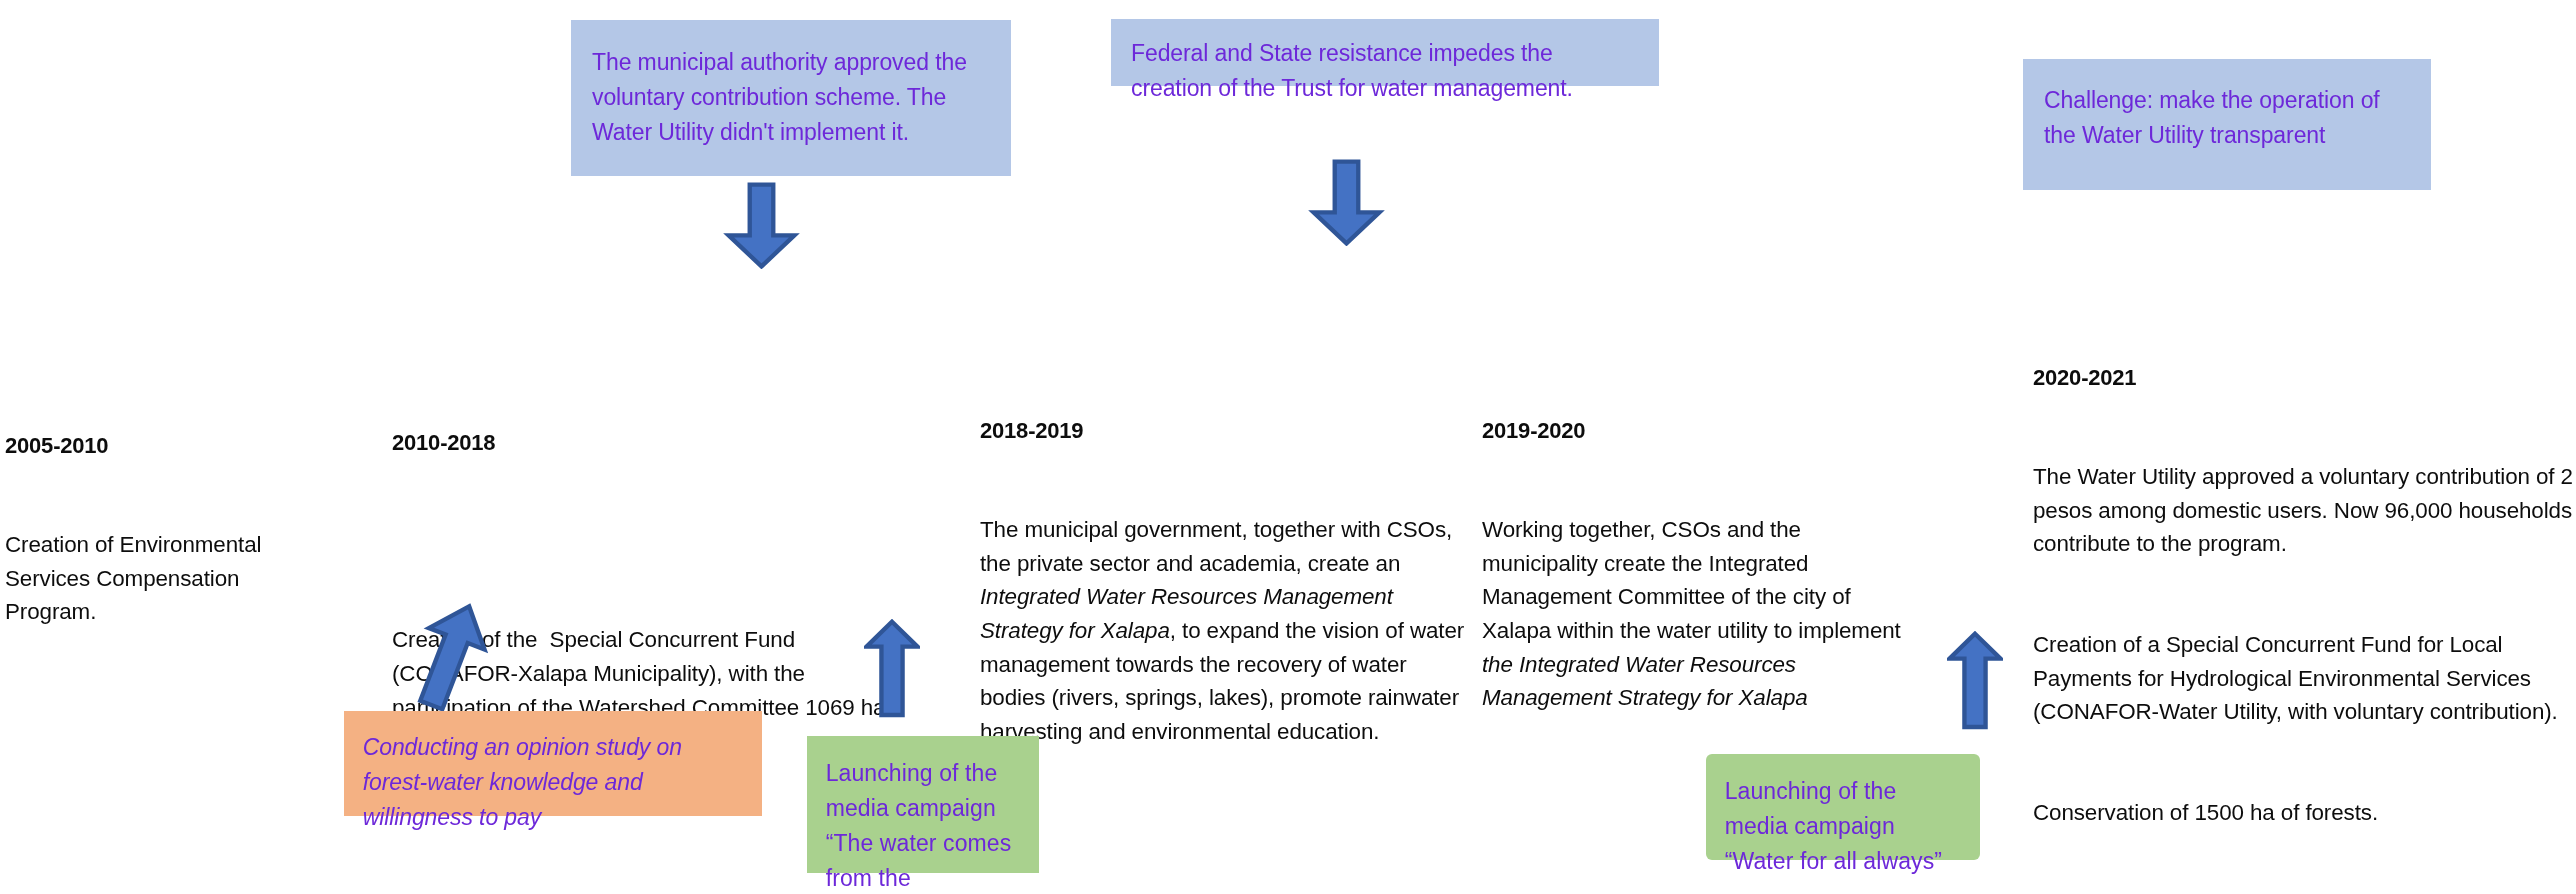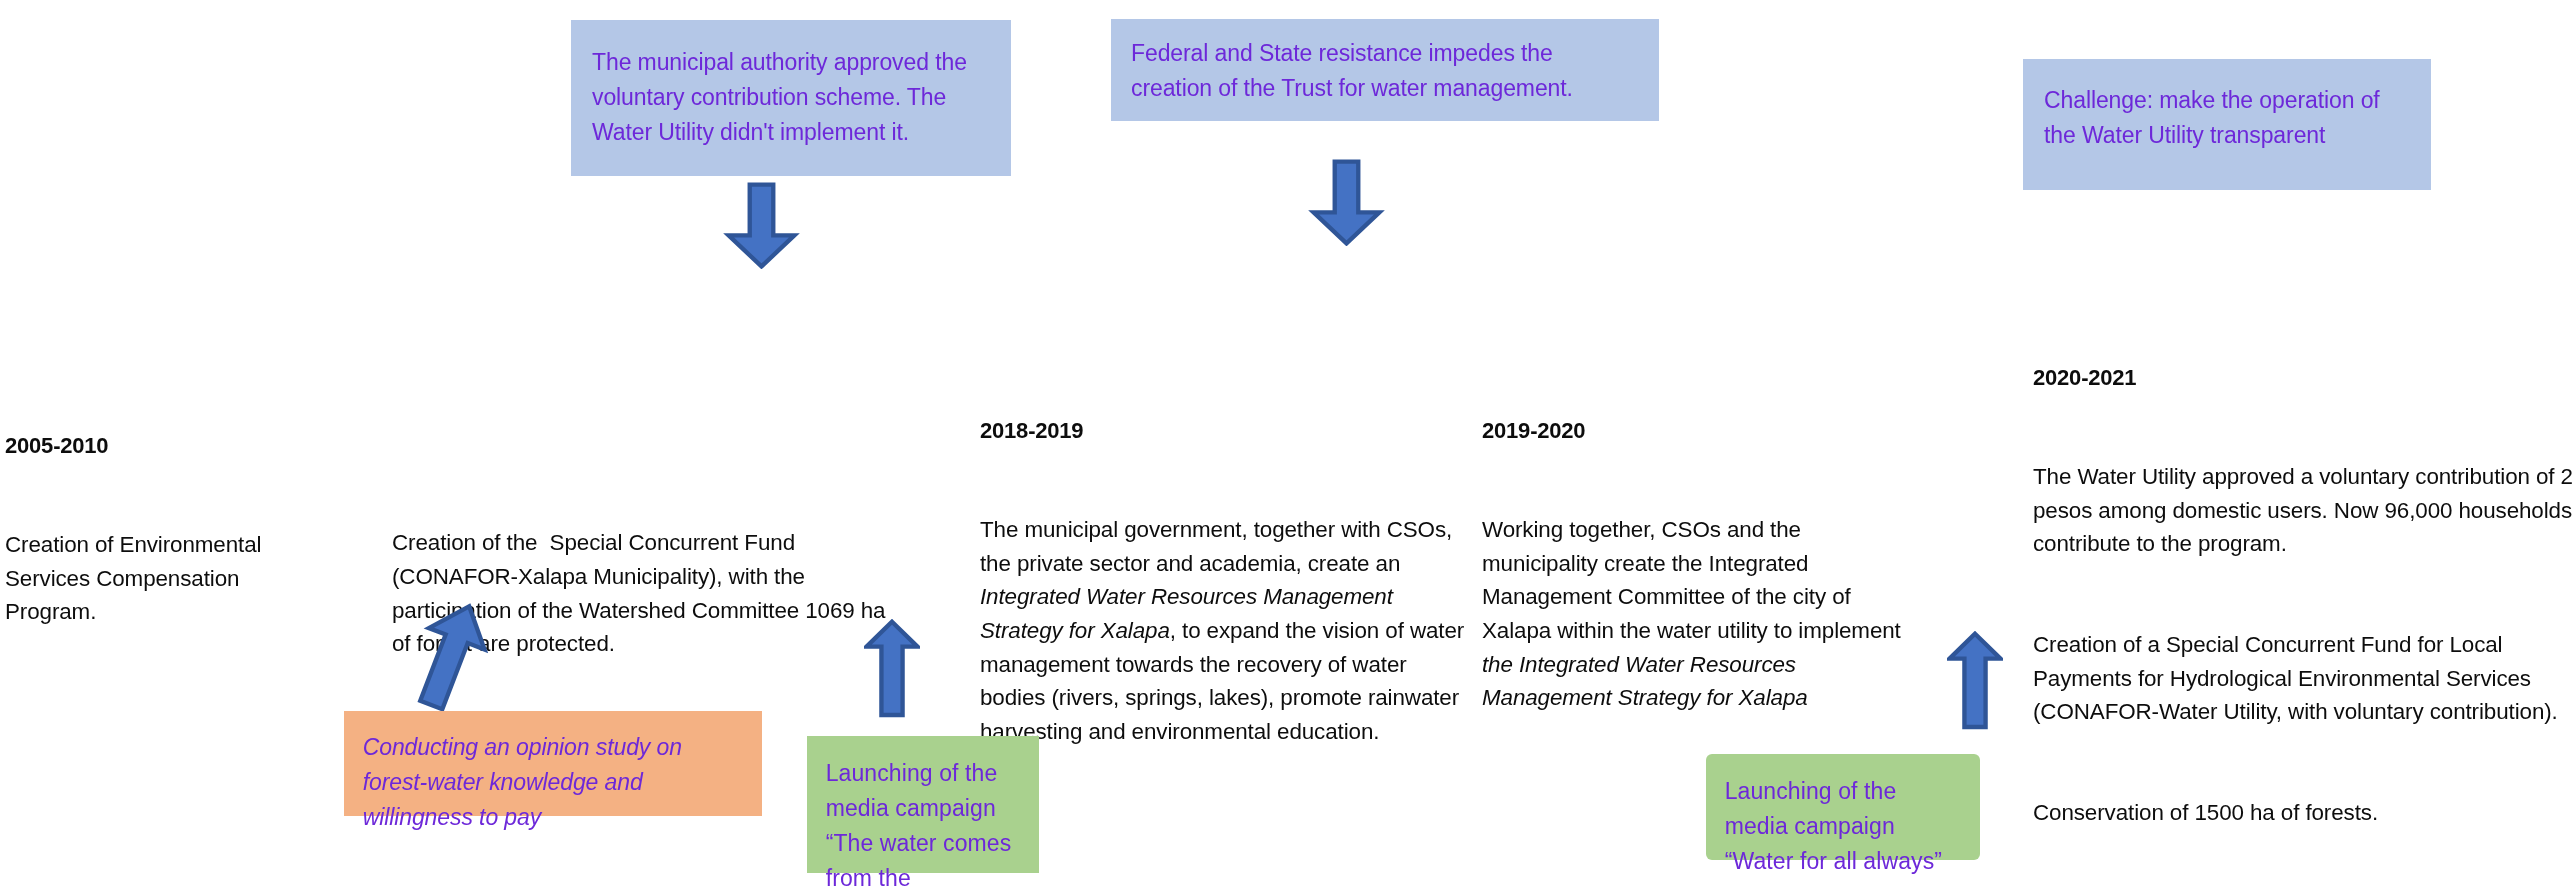--- a/index.html
+++ b/index.html
@@ -66,21 +66,21 @@
     stroke-linejoin: miter;
   }
 </style>
 </head>
 <body>
 
 <div id="canvas">
 
   <div class="callout blue" style="left:571px; top:20px; width:440px; height:156px; padding:25px 21px 0 21px;">The municipal authority approved the voluntary contribution scheme. The Water Utility didn't implement it.</div>
 
-  <div class="callout blue" style="left:1111px; top:18.7px; width:548px; height:102px; padding:17.4px 20px 0 20px;">Federal and State resistance impedes the creation of the Trust for water management.</div>
+  <div class="callout blue" style="left:1111px; top:18.7px; width:548px; height:67px; padding:17.4px 20px 0 20px;">Federal and State resistance impedes the creation of the Trust for water management.</div>
 
   <div class="callout blue" style="left:2023px; top:59px; width:408px; height:131px; padding:24px 21px 0 21px;">Challenge: make the operation of the Water Utility transparent</div>
 
   <div class="arrow" style="left:715px; top:182px;">
     <svg width="93" height="87" viewBox="0 0 150 140" aria-hidden="true">
       <polygon class="shape" points="56,4 94,4 94,86 128,86 75,136 22,86 56,86"></polygon>
     </svg>
   </div>
 
   <div class="arrow" style="left:1300px; top:159px;">
@@ -89,20 +89,21 @@
     </svg>
   </div>
 
   <div class="period" style="left:5px; top:364px; width:286px;">
     <span class="period-title">2005-2010</span>
     <span class="period-body">Creation of Environmental Services Compensation Program.</span>
     <span class="gap"></span>
   </div>
 
   <div class="period" style="left:392px; top:361px; width:498px;">
+    <span class="period-title">2010-2018</span>
     <span class="gap"></span>
     <span class="period-body">Creation of the  Special Concurrent Fund (CONAFOR-Xalapa Municipality), with the participation of the Watershed Committee 1069 ha of forest are protected.</span>
   </div>
 
   <div class="period" style="left:980px; top:349px; width:492px;">
     <span class="period-title">2018-2019</span>
     <span class="period-body">The municipal government, together with CSOs, the private sector and academia, create an <i>Integrated Water Resources Management Strategy for Xalapa</i>, to expand the vision of water management towards the recovery of water bodies (rivers, springs, lakes), promote rainwater harvesting and environmental education.</span>
   </div>
 
   <div class="period" style="left:1482px; top:349px; width:430px;">

